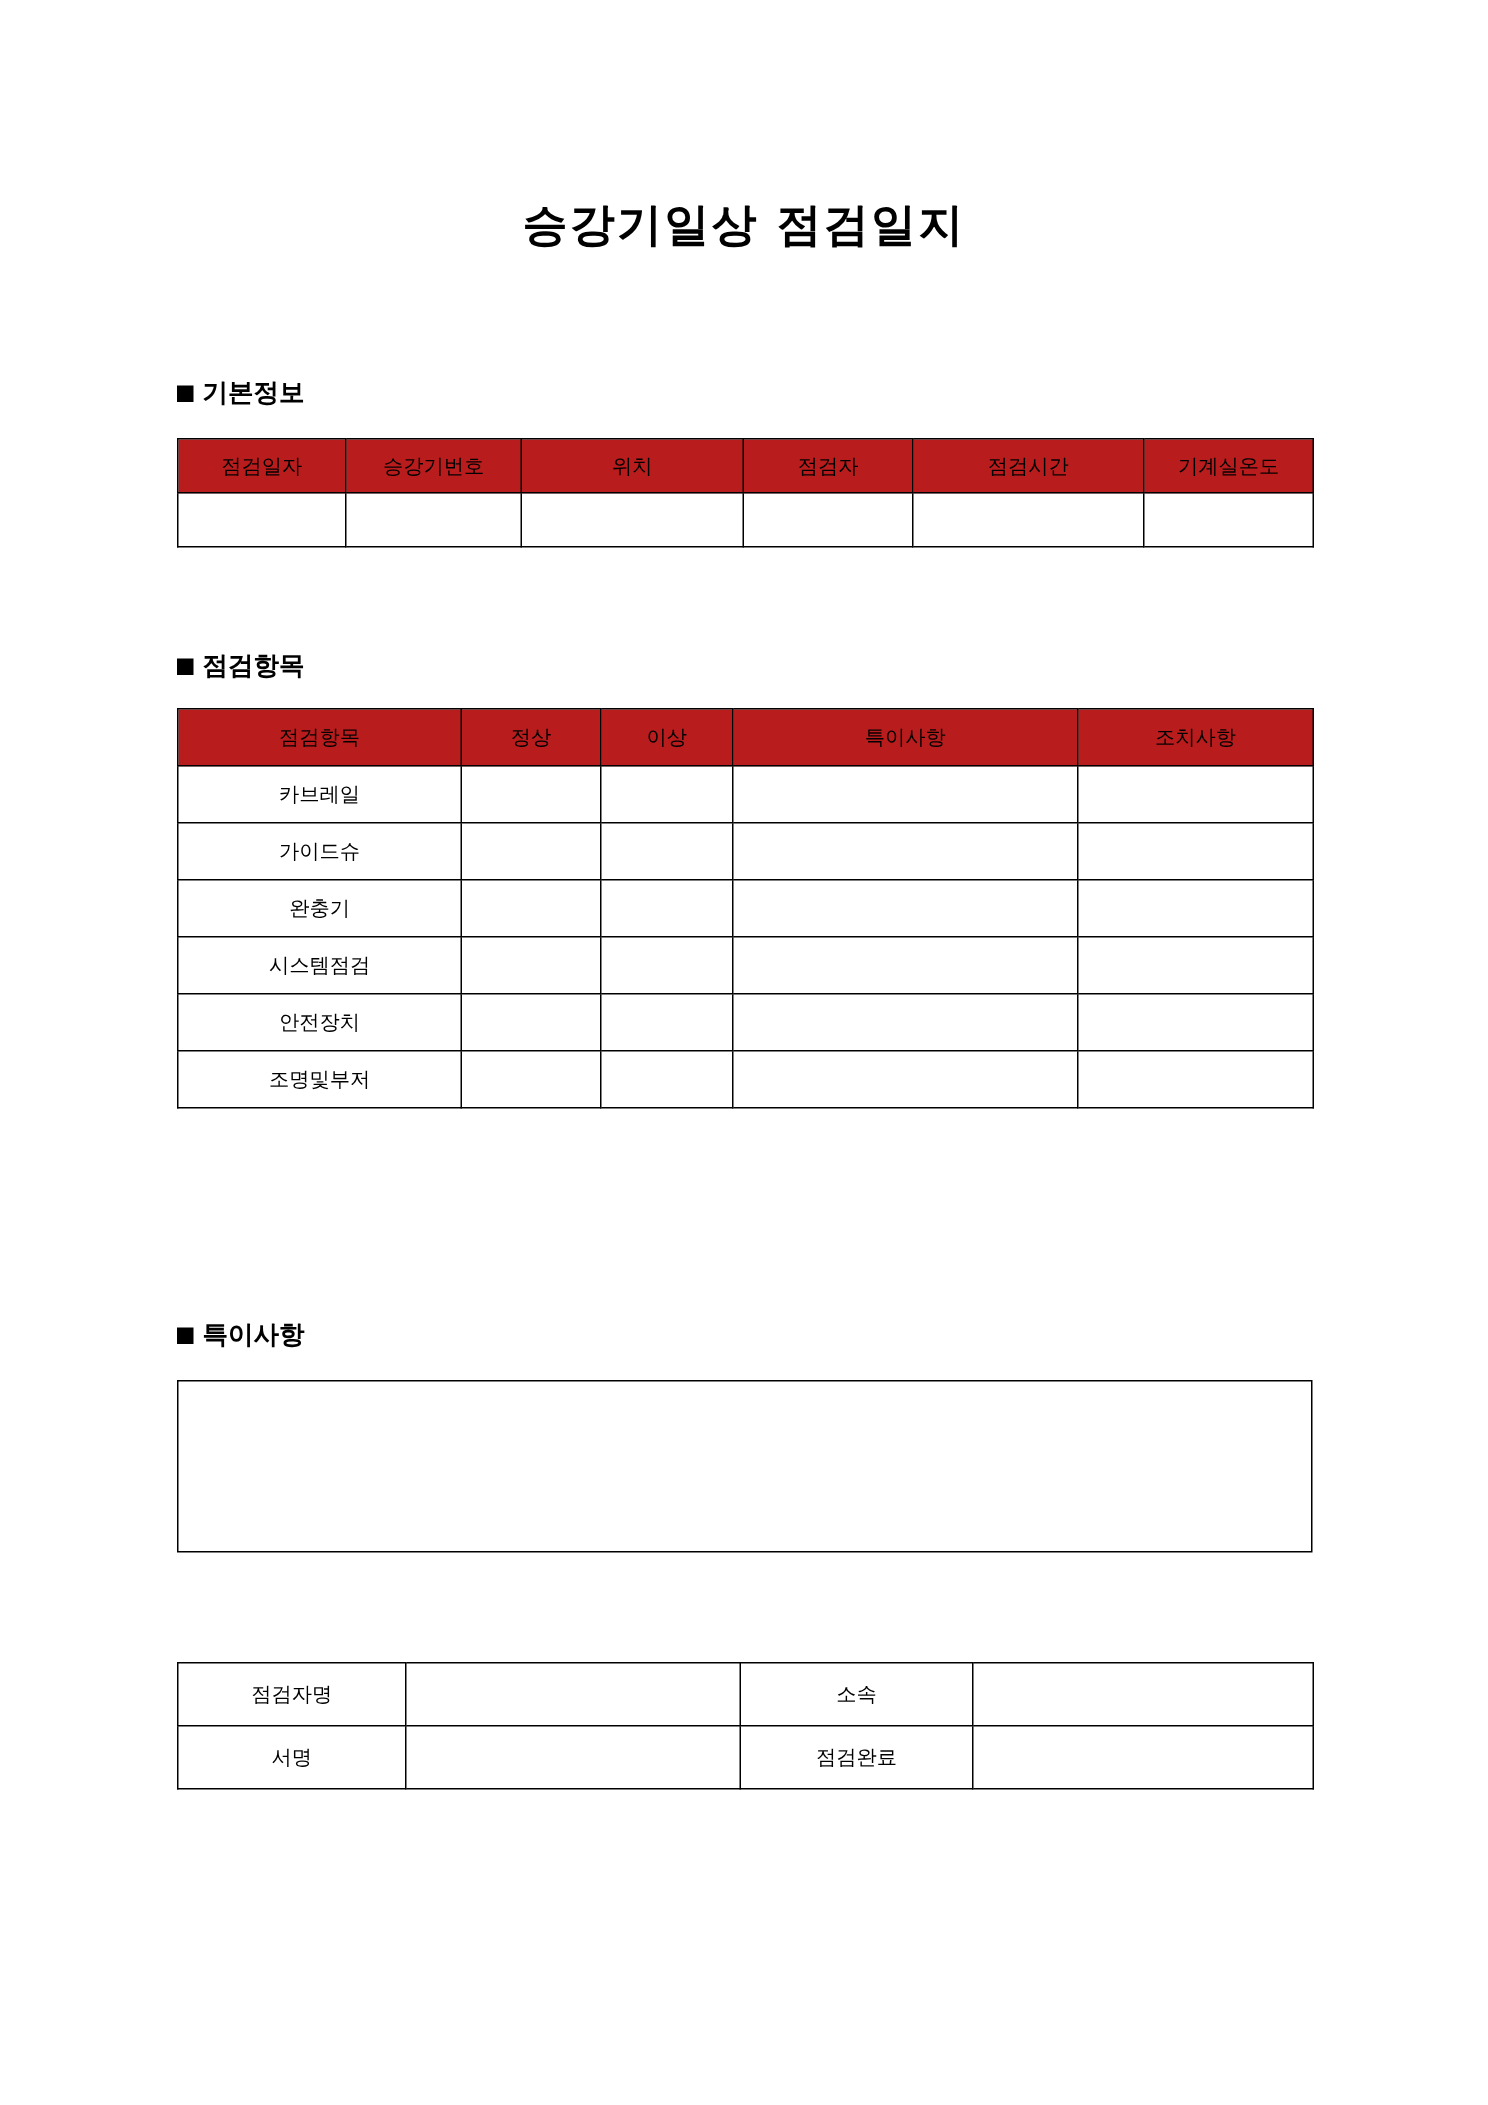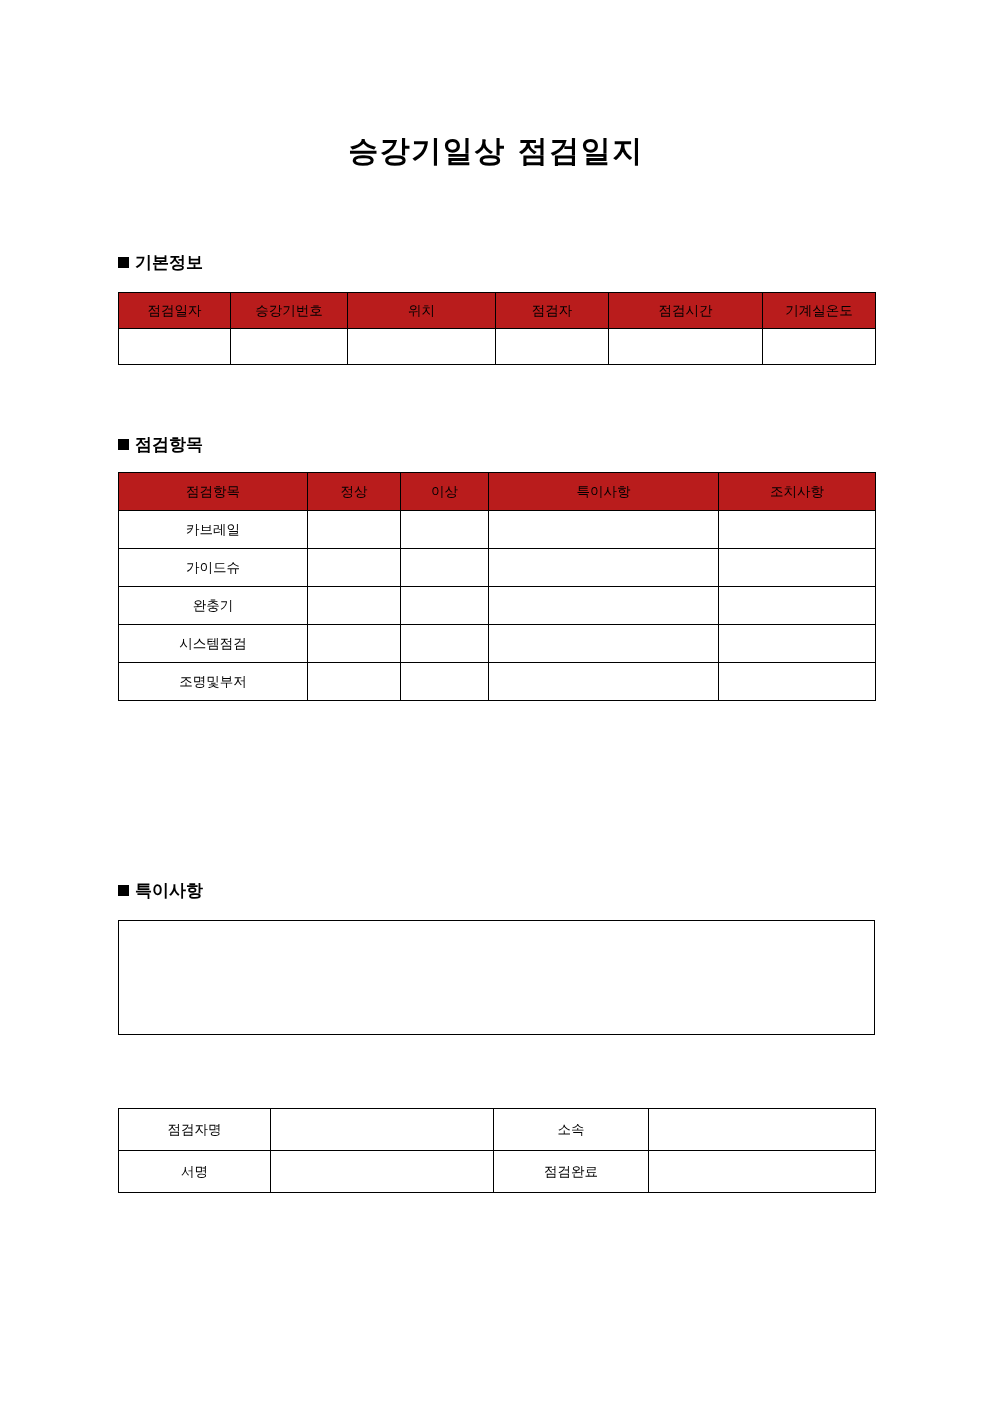--- a/index.html
+++ b/index.html
@@ -207,20 +207,27 @@
         <td></td>
       </tr>
       <tr>
         <td class="label-cell">시스템점검</td>
         <td></td>
         <td></td>
         <td></td>
         <td></td>
       </tr>
       <tr>
+        <td class="label-cell">안전장치</td>
+        <td></td>
+        <td></td>
+        <td></td>
+        <td></td>
+      </tr>
+      <tr>
         <td class="label-cell">조명및부저</td>
         <td></td>
         <td></td>
         <td></td>
         <td></td>
       </tr>
     </tbody>
   </table>
 
   <div class="section-heading heading-notes">

